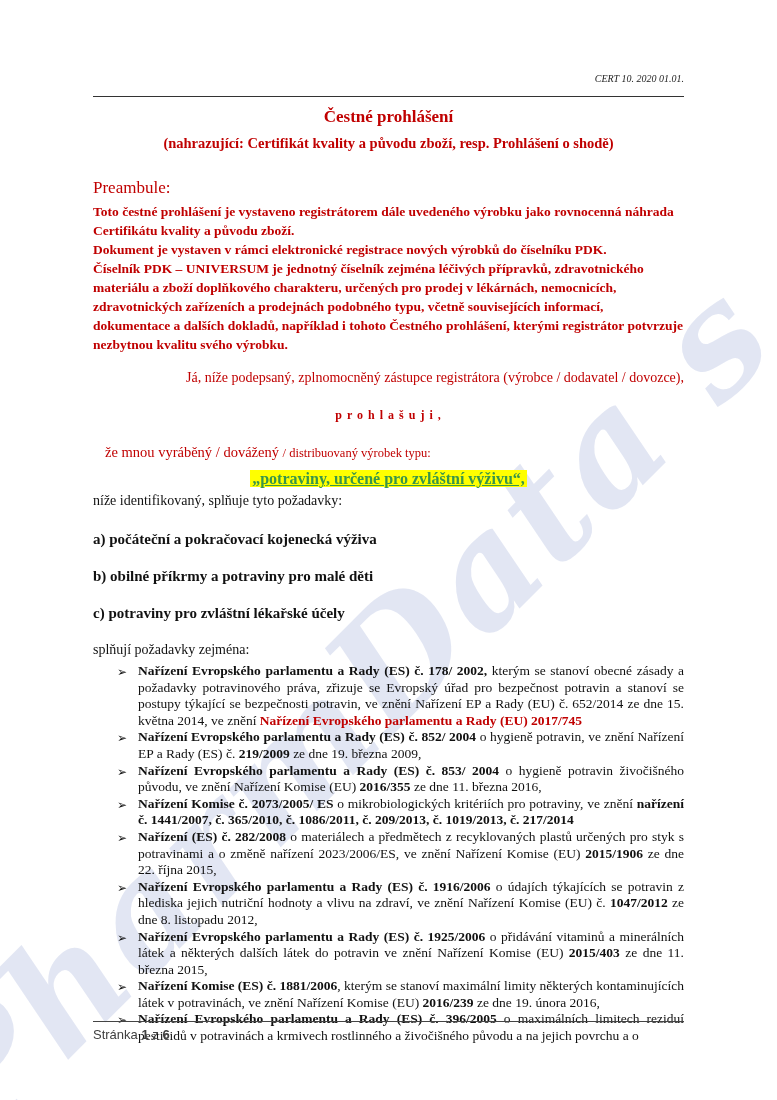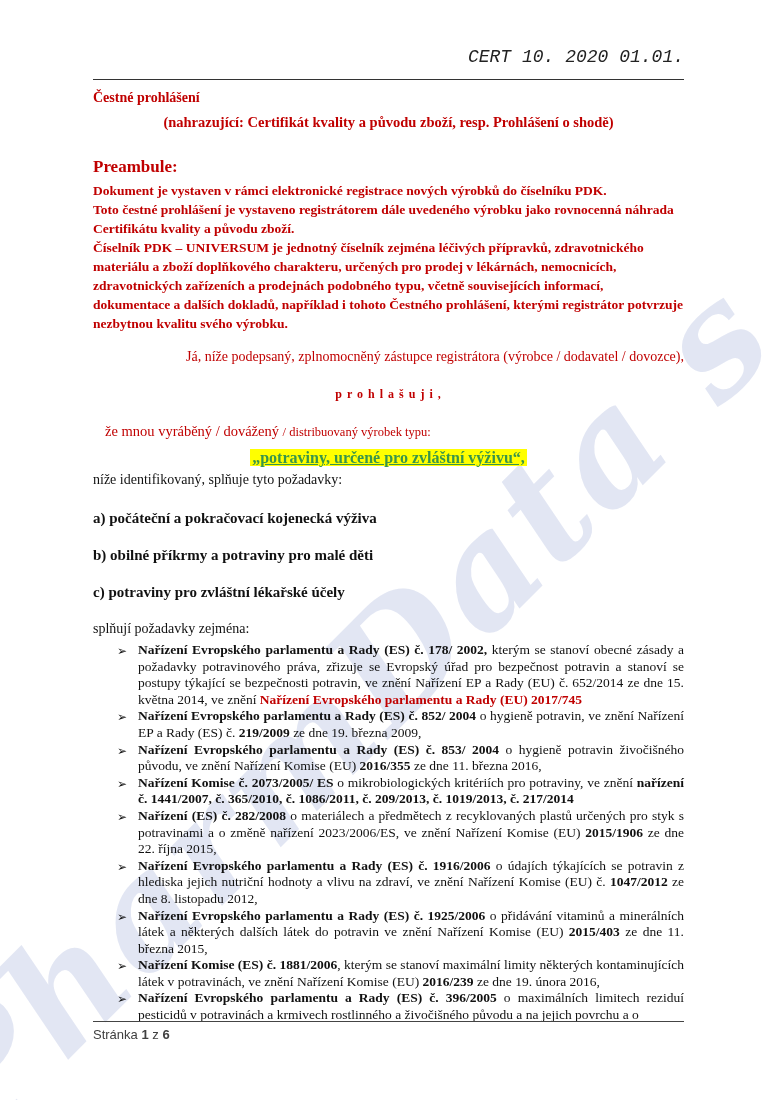--- a/index.html
+++ b/index.html
@@ -13,48 +13,48 @@
     overflow:hidden;
     box-sizing:border-box;
   }
   .content{
     position:relative;
     z-index:2;
     padding:0 93px;
   }
   
   .doc-code{
-    padding-top:47px;
+    padding-top:73px;
     text-align:right;
-    font-family:Liberation Mono, monospace;
+    font-family:Liberation Serif, serif;
     font-style:italic;
-    font-size:18px;
+    font-size:10px;
     color:#222;
   }
   .top-rule{
     border:none;border-top:1.6px solid #333;
     margin:12px 0 0 0;
   }
   
   .doc-title{
     margin:10px 0 0 0;
-    text-align:left;
-    font-size:14px;font-weight:bold;
+    text-align:center;
+    font-size:17px;font-weight:bold;
     color:var(--red);
   }
   .doc-subtitle{
     margin:8px 0 0 0;
     text-align:center;
     font-size:14.5px;font-weight:bold;
     color:var(--red);
   }
   
   .preamble-heading{
     margin:26px 0 4px 0;
-    font-size:17px;font-weight:bold;
+    font-size:17px;font-weight:normal;
     color:var(--red);
   }
   .preamble-par{
     margin:0;
     font-size:13.5px;font-weight:bold;
     line-height:19px;
     color:var(--red);
     text-align:left;
   }
   
@@ -166,22 +166,22 @@
 
   <div class="content">
 
     <div class="doc-code">CERT 10. 2020 01.01.</div>
     <hr class="top-rule">
 
     <h1 class="doc-title">Čestné prohlášení</h1>
     <div class="doc-subtitle">(nahrazující: Certifikát kvality a původu zboží, resp. Prohlášení o shodě)</div>
 
     <h2 class="preamble-heading">Preambule:</h2>
+    <p class="preamble-par">Toto čestné prohlášení je vystaveno registrátorem dále uvedeného výrobku jako rovnocenná náhrada Certifikátu kvality a původu zboží.</p>
     <p class="preamble-par">Dokument je vystaven v rámci elektronické registrace nových výrobků do číselníku PDK.</p>
-    <p class="preamble-par">Toto čestné prohlášení je vystaveno registrátorem dále uvedeného výrobku jako rovnocenná náhrada Certifikátu kvality a původu zboží.</p>
     <p class="preamble-par">Číselník PDK – UNIVERSUM je jednotný číselník zejména léčivých přípravků, zdravotnického materiálu a zboží doplňkového charakteru, určených pro prodej v lékárnách, nemocnicích, zdravotnických zařízeních a prodejnách podobného typu, včetně souvisejících informací, dokumentace a dalších dokladů, například i tohoto Čestného prohlášení, kterými registrátor potvrzuje nezbytnou kvalitu svého výrobku.</p>
 
     <p class="declarant">Já, níže podepsaný, zplnomocněný zástupce registrátora (výrobce / dodavatel / dovozce),</p>
     <p class="verb">p r o h l a š u j i ,</p>
 
     <p class="product-line"><span>že mnou vyráběný / dovážený  </span><span class="small">/ distribuovaný výrobek typu:</span></p>
 
     <p class="highlight-line"><mark>„potraviny, určené pro zvláštní výživu“,</mark></p>
 
     <p class="follow-line">níže identifikovaný, splňuje tyto požadavky:</p>

